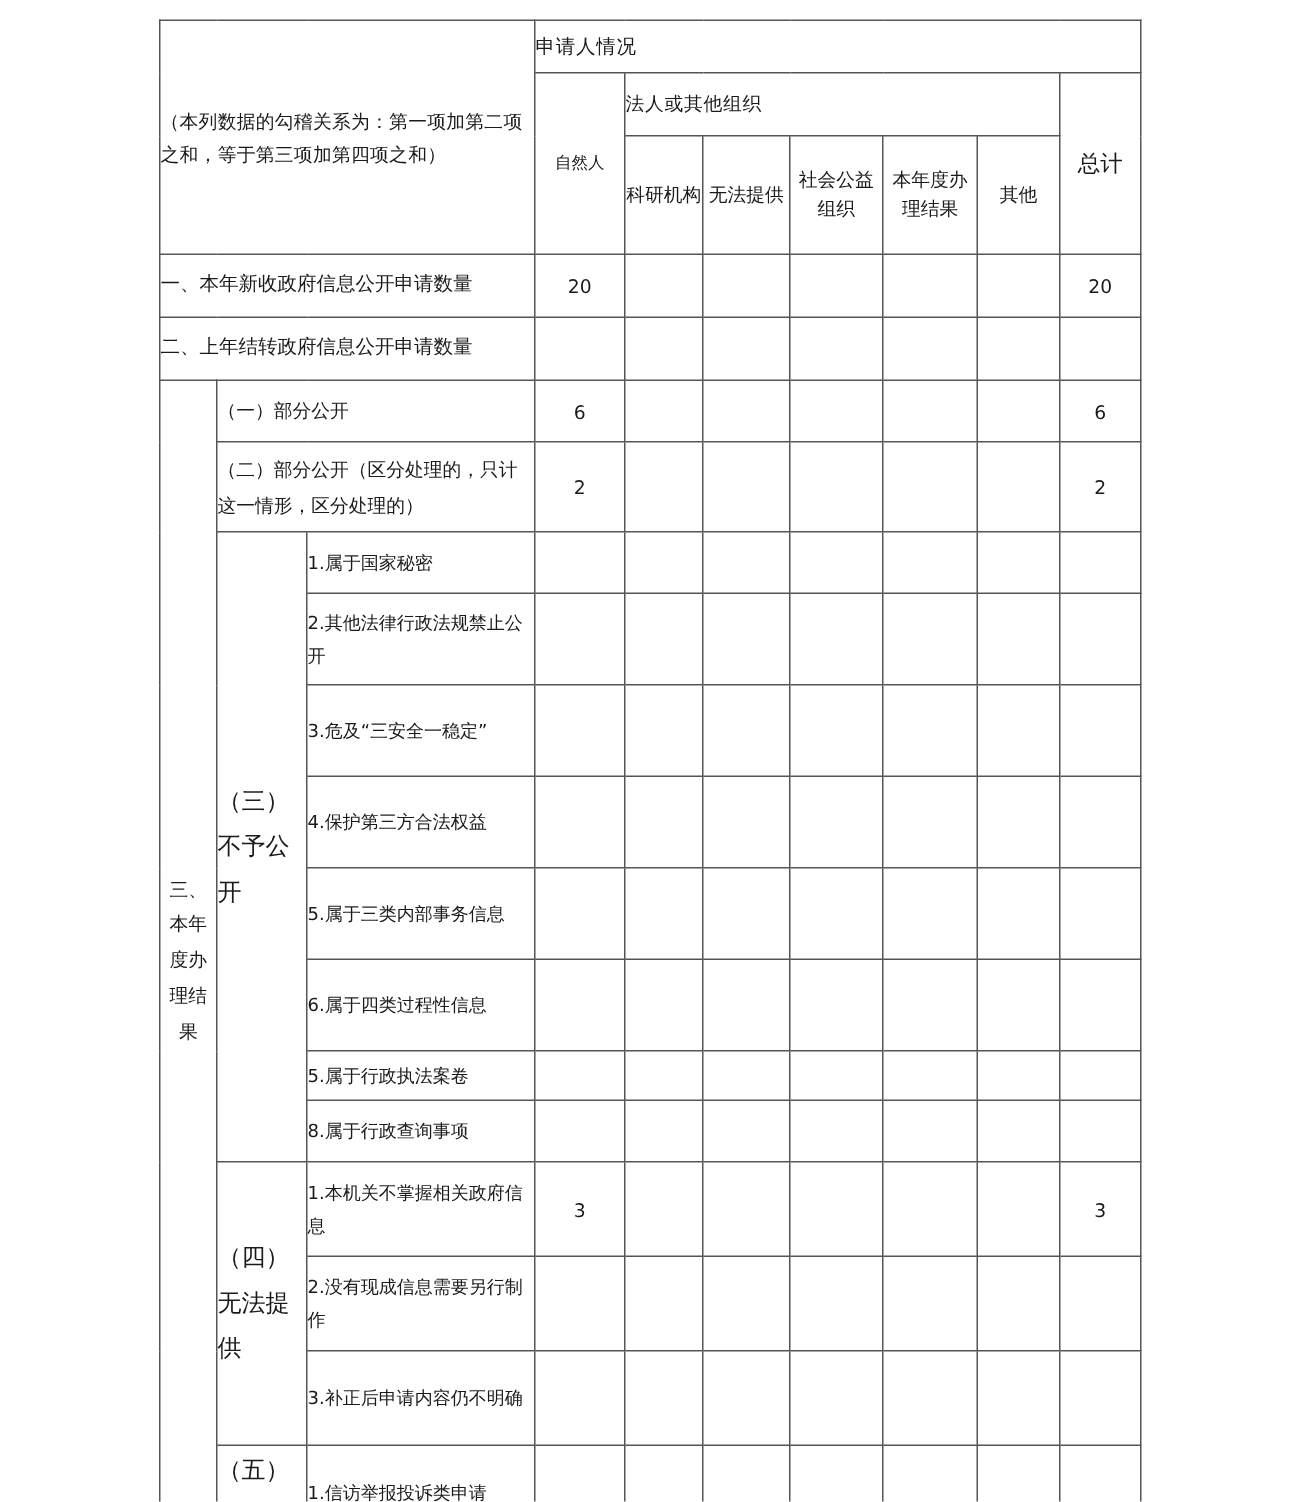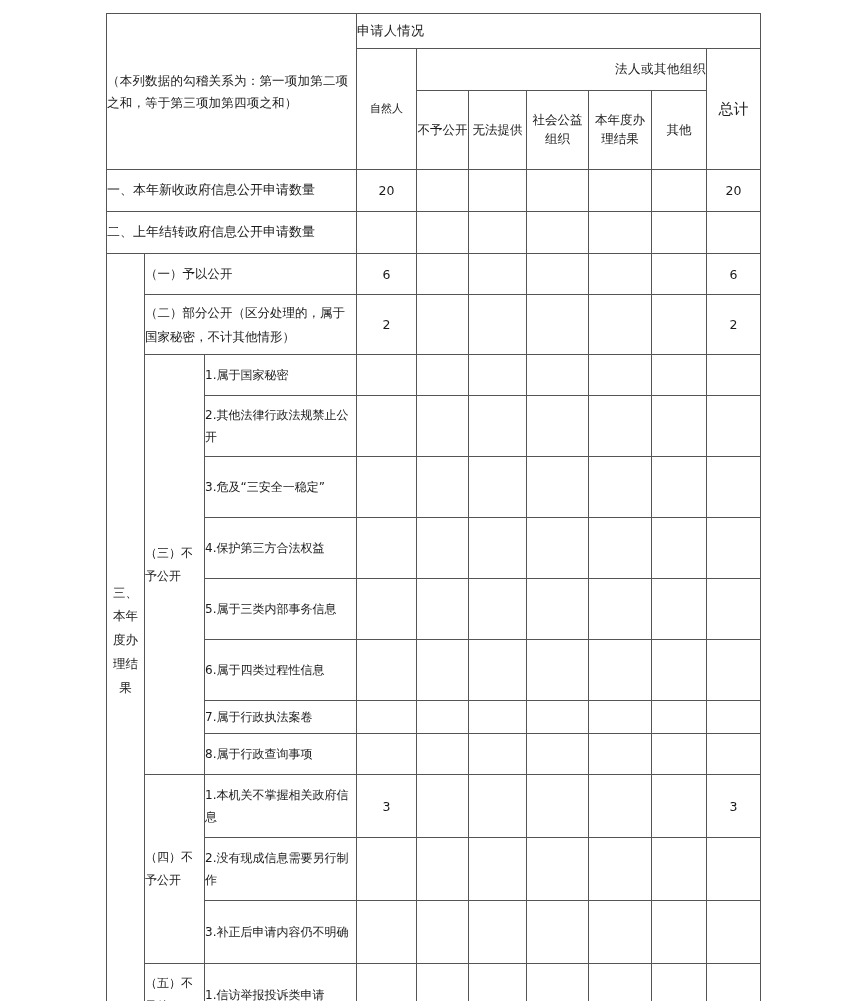--- a/index.html
+++ b/index.html
@@ -49,21 +49,21 @@
     padding: 4px 6px;
     letter-spacing: 0.2px;
   }
   .hdr-top {
     font-size: 13px;
     text-align: left;
     letter-spacing: 0.5px;
   }
   .hdr-mid {
     font-size: 12.5px;
-    text-align: right;
+    text-align: left;
     letter-spacing: 0.5px;
     margin-left: 22px;
   }
   .hdr-col {
     font-size: 12.5px;
     line-height: 1.5;
     text-align: center;
     padding: 2px 1px;
   }
   .hdr-natural {
@@ -89,21 +89,21 @@
     padding: 6px 4px 6px 12px;
     line-height: 1.85;
   }
   .lv3 {
     font-size: 12px;
     text-align: left;
     padding: 5px 3px 5px 6px;
     line-height: 1.85;
   }
   .grp-label {
-    font-size: 12px;
+    font-size: 16px;
     text-align: left;
     padding: 4px 3px 4px 8px;
     line-height: 1.9;
     vertical-align: middle;
   }
   .side-label {
     font-size: 12.5px;
     text-align: center;
     line-height: 1.9;
     padding: 2px 2px;
@@ -144,21 +144,21 @@
         <td class="hdr-top" colspan="7" style="height:34px">申请人情况</td>
       </tr>
 
       <tr>
         <td class="hdr-natural" rowspan="2">自然人</td>
         <td class="hdr-mid" colspan="5" style="height:41px">法人或其他组织</td>
         <td class="hdr-total" rowspan="2">总计</td>
       </tr>
 
       <tr>
-        <td class="hdr-col" style="height:78px">不予公开</td>
+        <td class="hdr-col" style="height:78px">科研机构</td>
         <td class="hdr-col">无法提供</td>
         <td class="hdr-col">社会公益组织</td>
         <td class="hdr-col">本年度办理结果</td>
         <td class="hdr-col">其他</td>
       </tr>
 
       <tr>
         <td class="lv1" colspan="3" style="height:41px">一、本年新收政府信息公开申请数量</td>
         <td class="num">20</td>
         <td class="num blank"></td>
@@ -175,32 +175,32 @@
         <td class="num blank"></td>
         <td class="num blank"></td>
         <td class="num blank"></td>
         <td class="num blank"></td>
         <td class="num blank"></td>
         <td class="num"></td>
       </tr>
 
       <tr>
         <td class="side-label" rowspan="16">三、本年度办理结果</td>
-        <td class="lv2" colspan="2" style="height:40px">（一）予以公开</td>
+        <td class="lv2" colspan="2" style="height:40px">（一）部分公开</td>
         <td class="num">6</td>
         <td class="num blank"></td>
         <td class="num blank"></td>
         <td class="num blank"></td>
         <td class="num blank"></td>
         <td class="num blank"></td>
         <td class="num">6</td>
       </tr>
 
       <tr>
-        <td class="lv2" colspan="2" style="height:59px">（二）部分公开（区分处理的，属于国家秘密，不计其他情形）</td>
+        <td class="lv2" colspan="2" style="height:59px">（二）部分公开（区分处理的，只计这一情形，区分处理的）</td>
         <td class="num">2</td>
         <td class="num blank"></td>
         <td class="num blank"></td>
         <td class="num blank"></td>
         <td class="num blank"></td>
         <td class="num blank"></td>
         <td class="num">2</td>
       </tr>
 
       <tr>
@@ -264,21 +264,21 @@
         <td class="num"></td>
         <td class="num blank"></td>
         <td class="num blank"></td>
         <td class="num blank"></td>
         <td class="num blank"></td>
         <td class="num blank"></td>
         <td class="num"></td>
       </tr>
 
       <tr>
-        <td class="lv3" style="height:32px">7.属于行政执法案卷</td>
+        <td class="lv3" style="height:32px">5.属于行政执法案卷</td>
         <td class="num"></td>
         <td class="num blank"></td>
         <td class="num blank"></td>
         <td class="num blank"></td>
         <td class="num blank"></td>
         <td class="num blank"></td>
         <td class="num"></td>
       </tr>
 
       <tr>
@@ -286,21 +286,21 @@
         <td class="num"></td>
         <td class="num blank"></td>
         <td class="num blank"></td>
         <td class="num blank"></td>
         <td class="num blank"></td>
         <td class="num blank"></td>
         <td class="num"></td>
       </tr>
 
       <tr>
-        <td class="grp-label" rowspan="3">（四）不予公开</td>
+        <td class="grp-label" rowspan="3">（四）无法提供</td>
         <td class="lv3" style="height:62px">1.本机关不掌握相关政府信息</td>
         <td class="num">3</td>
         <td class="num blank"></td>
         <td class="num blank"></td>
         <td class="num blank"></td>
         <td class="num blank"></td>
         <td class="num blank"></td>
         <td class="num">3</td>
       </tr>
 

